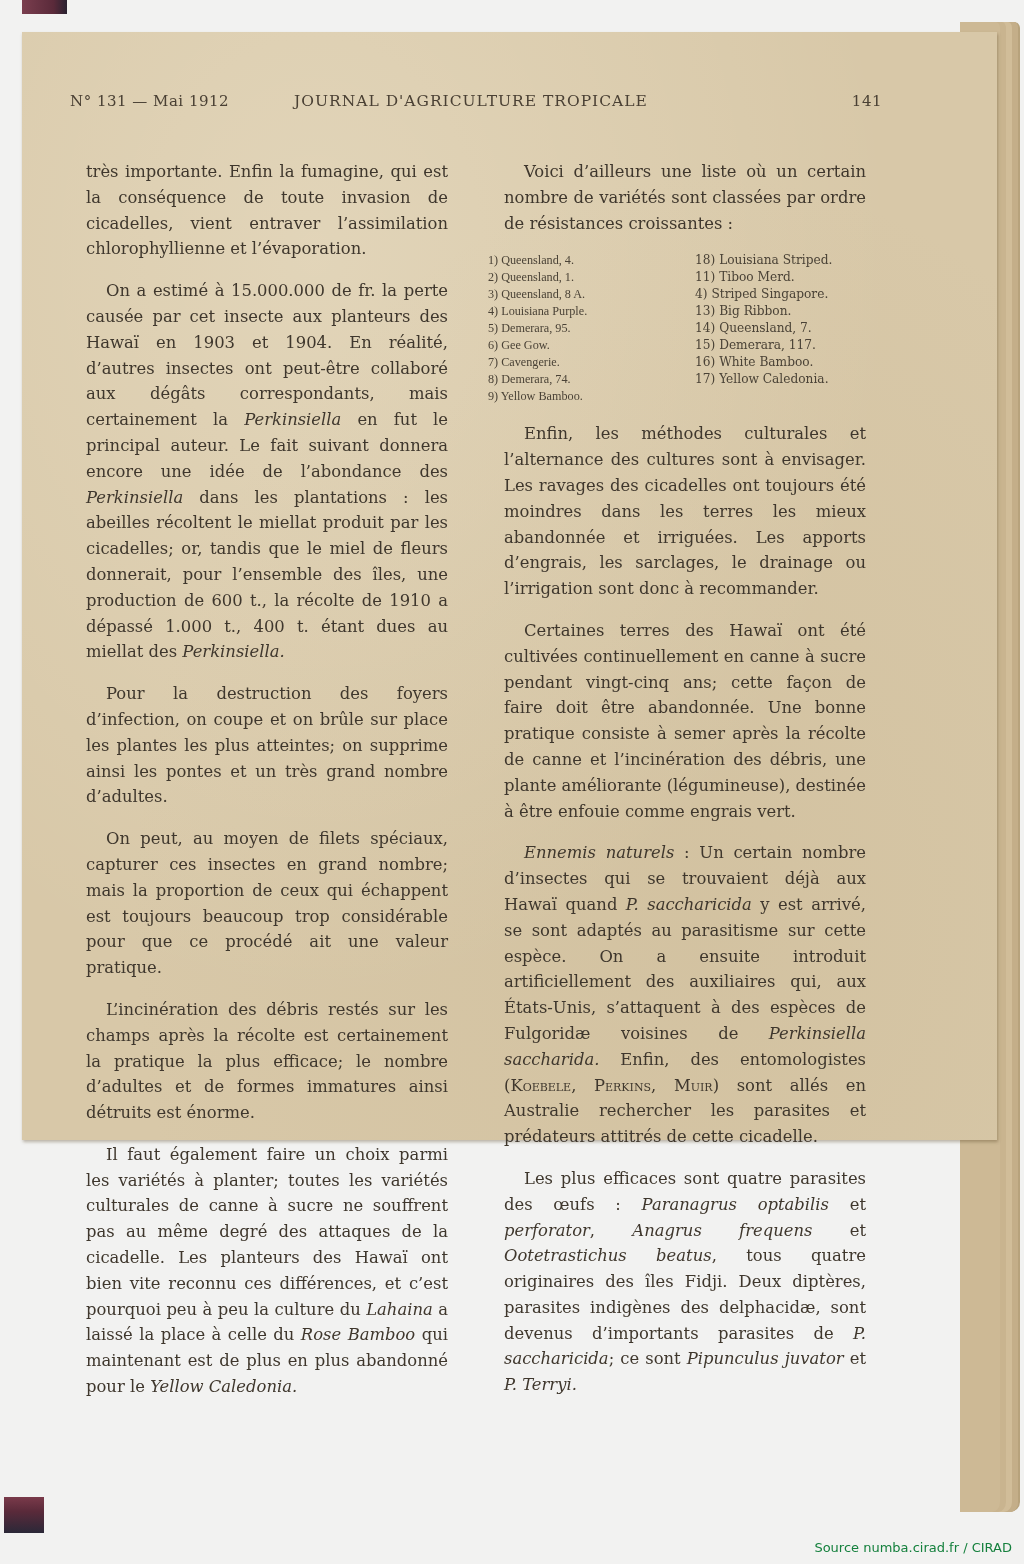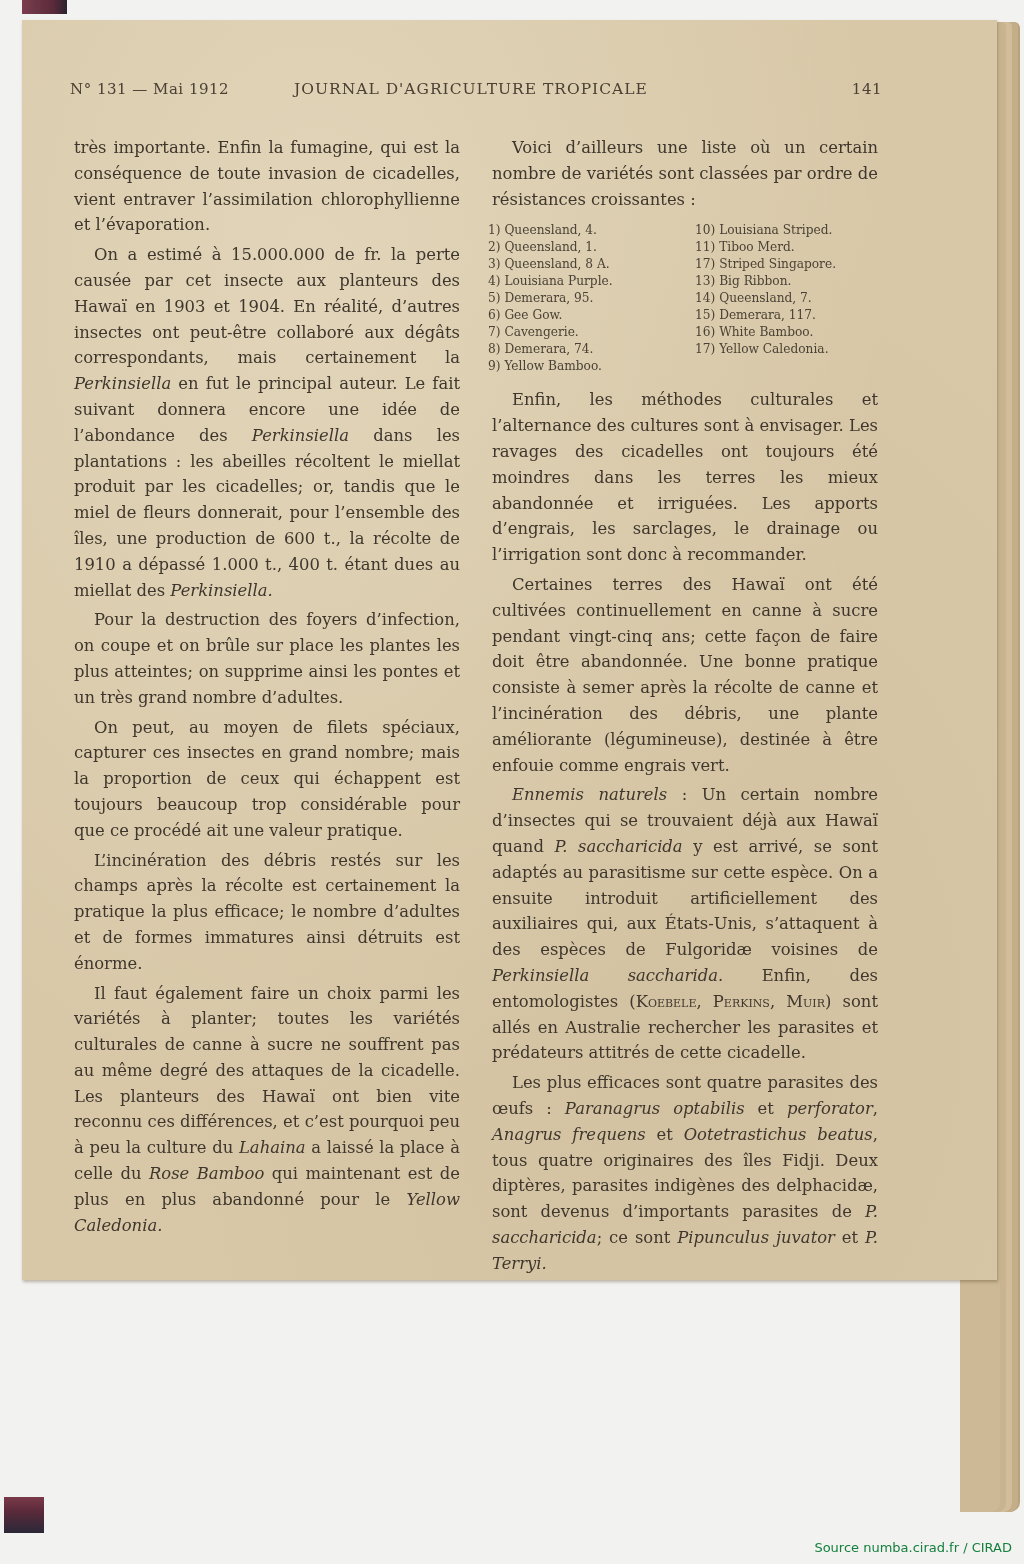--- a/index.html
+++ b/index.html
@@ -17,52 +17,52 @@
     background: linear-gradient(180deg, #7a3a4a 0%, #5a2a3a 40%, #2b2838 100%);
   }
   .page-stack {
     position: absolute; left: 960px; top: 22px; width: 58px; height: 1490px;
     background: #cdb995;
     border-right: 2px solid #b7a27c;
     border-radius: 0 6px 10px 0;
     box-shadow: inset -6px 0 0 #c4ae89, inset -12px 0 0 #d1bd99, inset -18px 0 0 #c9b48f;
   }
   .page {
-    position: absolute; left: 22px; top: 20px; width: 975px; height: 1260px;
+    position: absolute; left: 22px; top: 32px; width: 975px; height: 1108px;
     background: #d8c8a8;
     background-image:
       radial-gradient(ellipse at 30% 20%, rgba(255,250,235,0.25), transparent 60%),
       radial-gradient(ellipse at 70% 80%, rgba(180,160,120,0.15), transparent 60%);
     box-shadow: 1px 2px 3px rgba(80,60,30,0.35);
   }
   .header {
     position: absolute; left: 48px; top: 60px; width: 812px; height: 24px;
     color: #4a4034; font-size: 15px; letter-spacing: 0.5px;
   }
   .header .issue { position: absolute; left: 0; top: 0; }
   .header .journal { position: absolute; left: 224px; top: 0; letter-spacing: 1px; font-size: 15.5px; text-align: center; }
   .header .pageno { position: absolute; right: 0; top: 0; }
   .col {
     position: absolute; top: 111px; width: 394px;
     color: #3f372d; font-size: 16.4px; line-height: 25.8px;
     text-align: justify; hyphens: none;
   }
   .col.left { left: 48px; }
   .col.right { left: 466px; }
-  .col p { margin: 4px; text-indent: 20px; }
+  .col p { margin: 16px; text-indent: 20px; }
   .col p.noindent { text-indent: 0; }
   .col i { font-style: italic; }
   .sc { font-variant: small-caps; }
   .variety-list {
     display: grid; grid-template-columns: 207px 187px;
     font-size: 12.2px; line-height: 17px; color: #4a4236;
     margin: 10px 0 12px 0;
   }
   .variety-list .vcol div { white-space: nowrap; }
-  .variety-list .vcol.first { padding-left: 0; }
+  .variety-list .vcol.first { padding-left: 0; font-family: Liberation Serif, serif; }
   .source {
     position: absolute; right: 12px; top: 1540px;
     font-family: "DejaVu Sans", sans-serif; font-size: 13px; color: #15803d;
   }
 </style>
 </head>
 <body>
 
 <div class="binding-top"></div>
 <div class="page-stack"></div>
@@ -92,23 +92,23 @@
           <div>2) Queensland, 1.</div>
           <div>3) Queensland, 8 A.</div>
           <div>4) Louisiana Purple.</div>
           <div>5) Demerara, 95.</div>
           <div>6) Gee Gow.</div>
           <div>7) Cavengerie.</div>
           <div>8) Demerara, 74.</div>
           <div>9) Yellow Bamboo.</div>
         </div>
       <div class="vcol" id="vcol2">
-          <div>10) Louisiana Striped.</div>
+          <div>18) Louisiana Striped.</div>
           <div>11) Tiboo Merd.</div>
-          <div>17) Striped Singapore.</div>
+          <div>4) Striped Singapore.</div>
           <div>13) Big Ribbon.</div>
           <div>14) Queensland, 7.</div>
           <div>15) Demerara, 117.</div>
           <div>16) White Bamboo.</div>
           <div>17) Yellow Caledonia.</div>
         </div>
     </div>
     <div id="right-col-body">
         <p><span>Enfin, les méthodes culturales et l’alternance des cultures sont à envisager. Les ravages des cicadelles ont toujours été moindres dans les terres les mieux abandonnée et irriguées. Les apports d’engrais, les sarclages, le drainage ou l’irrigation sont donc à recommander.</span></p>
         <p><span>Certaines terres des Hawaï ont été cultivées continuellement en canne à sucre pendant vingt-cinq ans; cette façon de faire doit être abandonnée. Une bonne pratique consiste à semer après la récolte de canne et l’incinération des débris, une plante améliorante (légumineuse), destinée à être enfouie comme engrais vert.</span></p>

